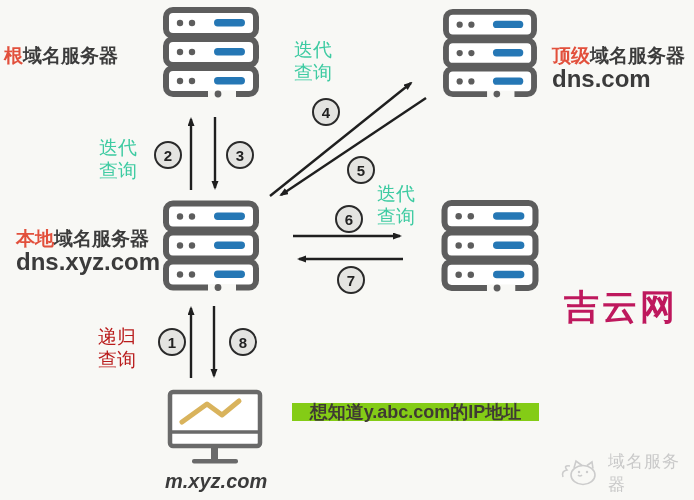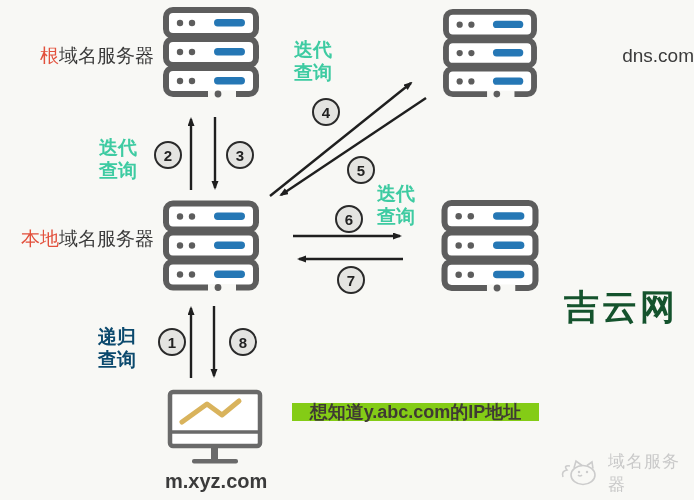--- a/index.html
+++ b/index.html
@@ -8,57 +8,57 @@
     background:#eee;
   }
   #canvas{
     position:relative;width:694px;height:500px;margin:0 auto;
     background:#f8f8f5;overflow:hidden;
   }
   .abs{position:absolute;}
   svg{display:block;}
   
   .node-label{
-    position:absolute;text-align:right;color:#3b3b3b;
-    font-weight:normal;font-size:19px;line-height:23px;letter-spacing:0px;
+    position:absolute;text-align:left;color:#3b3b3b;
+    font-weight:bold;font-size:19px;line-height:23px;letter-spacing:0px;
   }
   .node-label .hl{color:#e2503c;}
-  .node-label .domain{font-size:19px;}
+  .node-label .domain{font-size:24px;}
   
   .query-label{
-    position:absolute;text-align:center;font-weight:bold;
+    position:absolute;text-align:center;font-weight:normal;
     font-size:19px;line-height:23px;color:#3ecba2;
   }
-  .query-label.recursive{color:#0c4a6e;}
+  .query-label.recursive{color:#b91c1c;}
   
   .step-circle{
     position:absolute;width:24px;height:24px;border-radius:50%;
     border:2px solid #2a2a2a;background:#e4e4e1;color:#222;
     font-weight:bold;font-size:15px;display:flex;
     align-items:center;justify-content:center;z-index:3;
   }
   
   .callout{
     position:absolute;left:292px;top:403px;width:247px;height:18px;
     background:#84cc16;color:#3f3b33;font-weight:bold;font-size:18px;
     display:flex;align-items:center;justify-content:center;z-index:2;
   }
   
   .wm-green{
     position:absolute;left:548px;top:284px;width:146px;
-    font-size:35px;font-weight:bold;color:#14532d;letter-spacing:3px;
+    font-size:35px;font-weight:bold;color:#be185d;letter-spacing:3px;
     text-align:center;z-index:1;
   }
   .wm-bottom{
     position:absolute;left:560px;top:450px;display:flex;align-items:center;
     color:#c9c9c9;font-size:17px;z-index:1;letter-spacing:1px;
   }
   .client-label{
     position:absolute;left:165px;top:470px;width:102px;text-align:left;
-    color:#3b3b3b;font-weight:bold;font-size:20px;
+    color:#3b3b3b;font-weight:bold;font-size:20px;font-style:italic;
   }
   #arrow-layer{position:absolute;left:0;top:0;z-index:2;}
 </style>
 </head>
 <body>
 
 <div id="canvas">
 
   <svg id="arrow-layer" width="694" height="500">
     <defs>
@@ -184,25 +184,27 @@
       <rect x="44" y="58" width="7" height="14" fill="#6a6a6a"></rect>
       <rect x="25" y="71" width="46" height="4.5" rx="2" fill="#6a6a6a"></rect>
     </svg>
   </div>
 
   <div class="node-label" style="left:4px;top:44px;width:150px;">
     <span class="hl">根</span><span>域名服务器</span>
   </div>
 
   <div class="node-label" style="left:552px;top:44px;width:142px;">
+    <div><span class="hl">顶级</span><span>域名服务器</span></div>
     <div class="domain">dns.com</div>
   </div>
 
-  <div class="node-label" style="left:4px;top:227px;width:150px;">
+  <div class="node-label" style="left:16px;top:227px;width:150px;">
     <div><span class="hl">本地</span><span>域名服务器</span></div>
+    <div class="domain">dns.xyz.com</div>
   </div>
 
 
   <div class="client-label">m.xyz.com</div>
 
   <div class="query-label" style="left:290px;top:38px;width:46px;">
     <div>迭代</div>
     <div>查询</div>
   </div>
 

